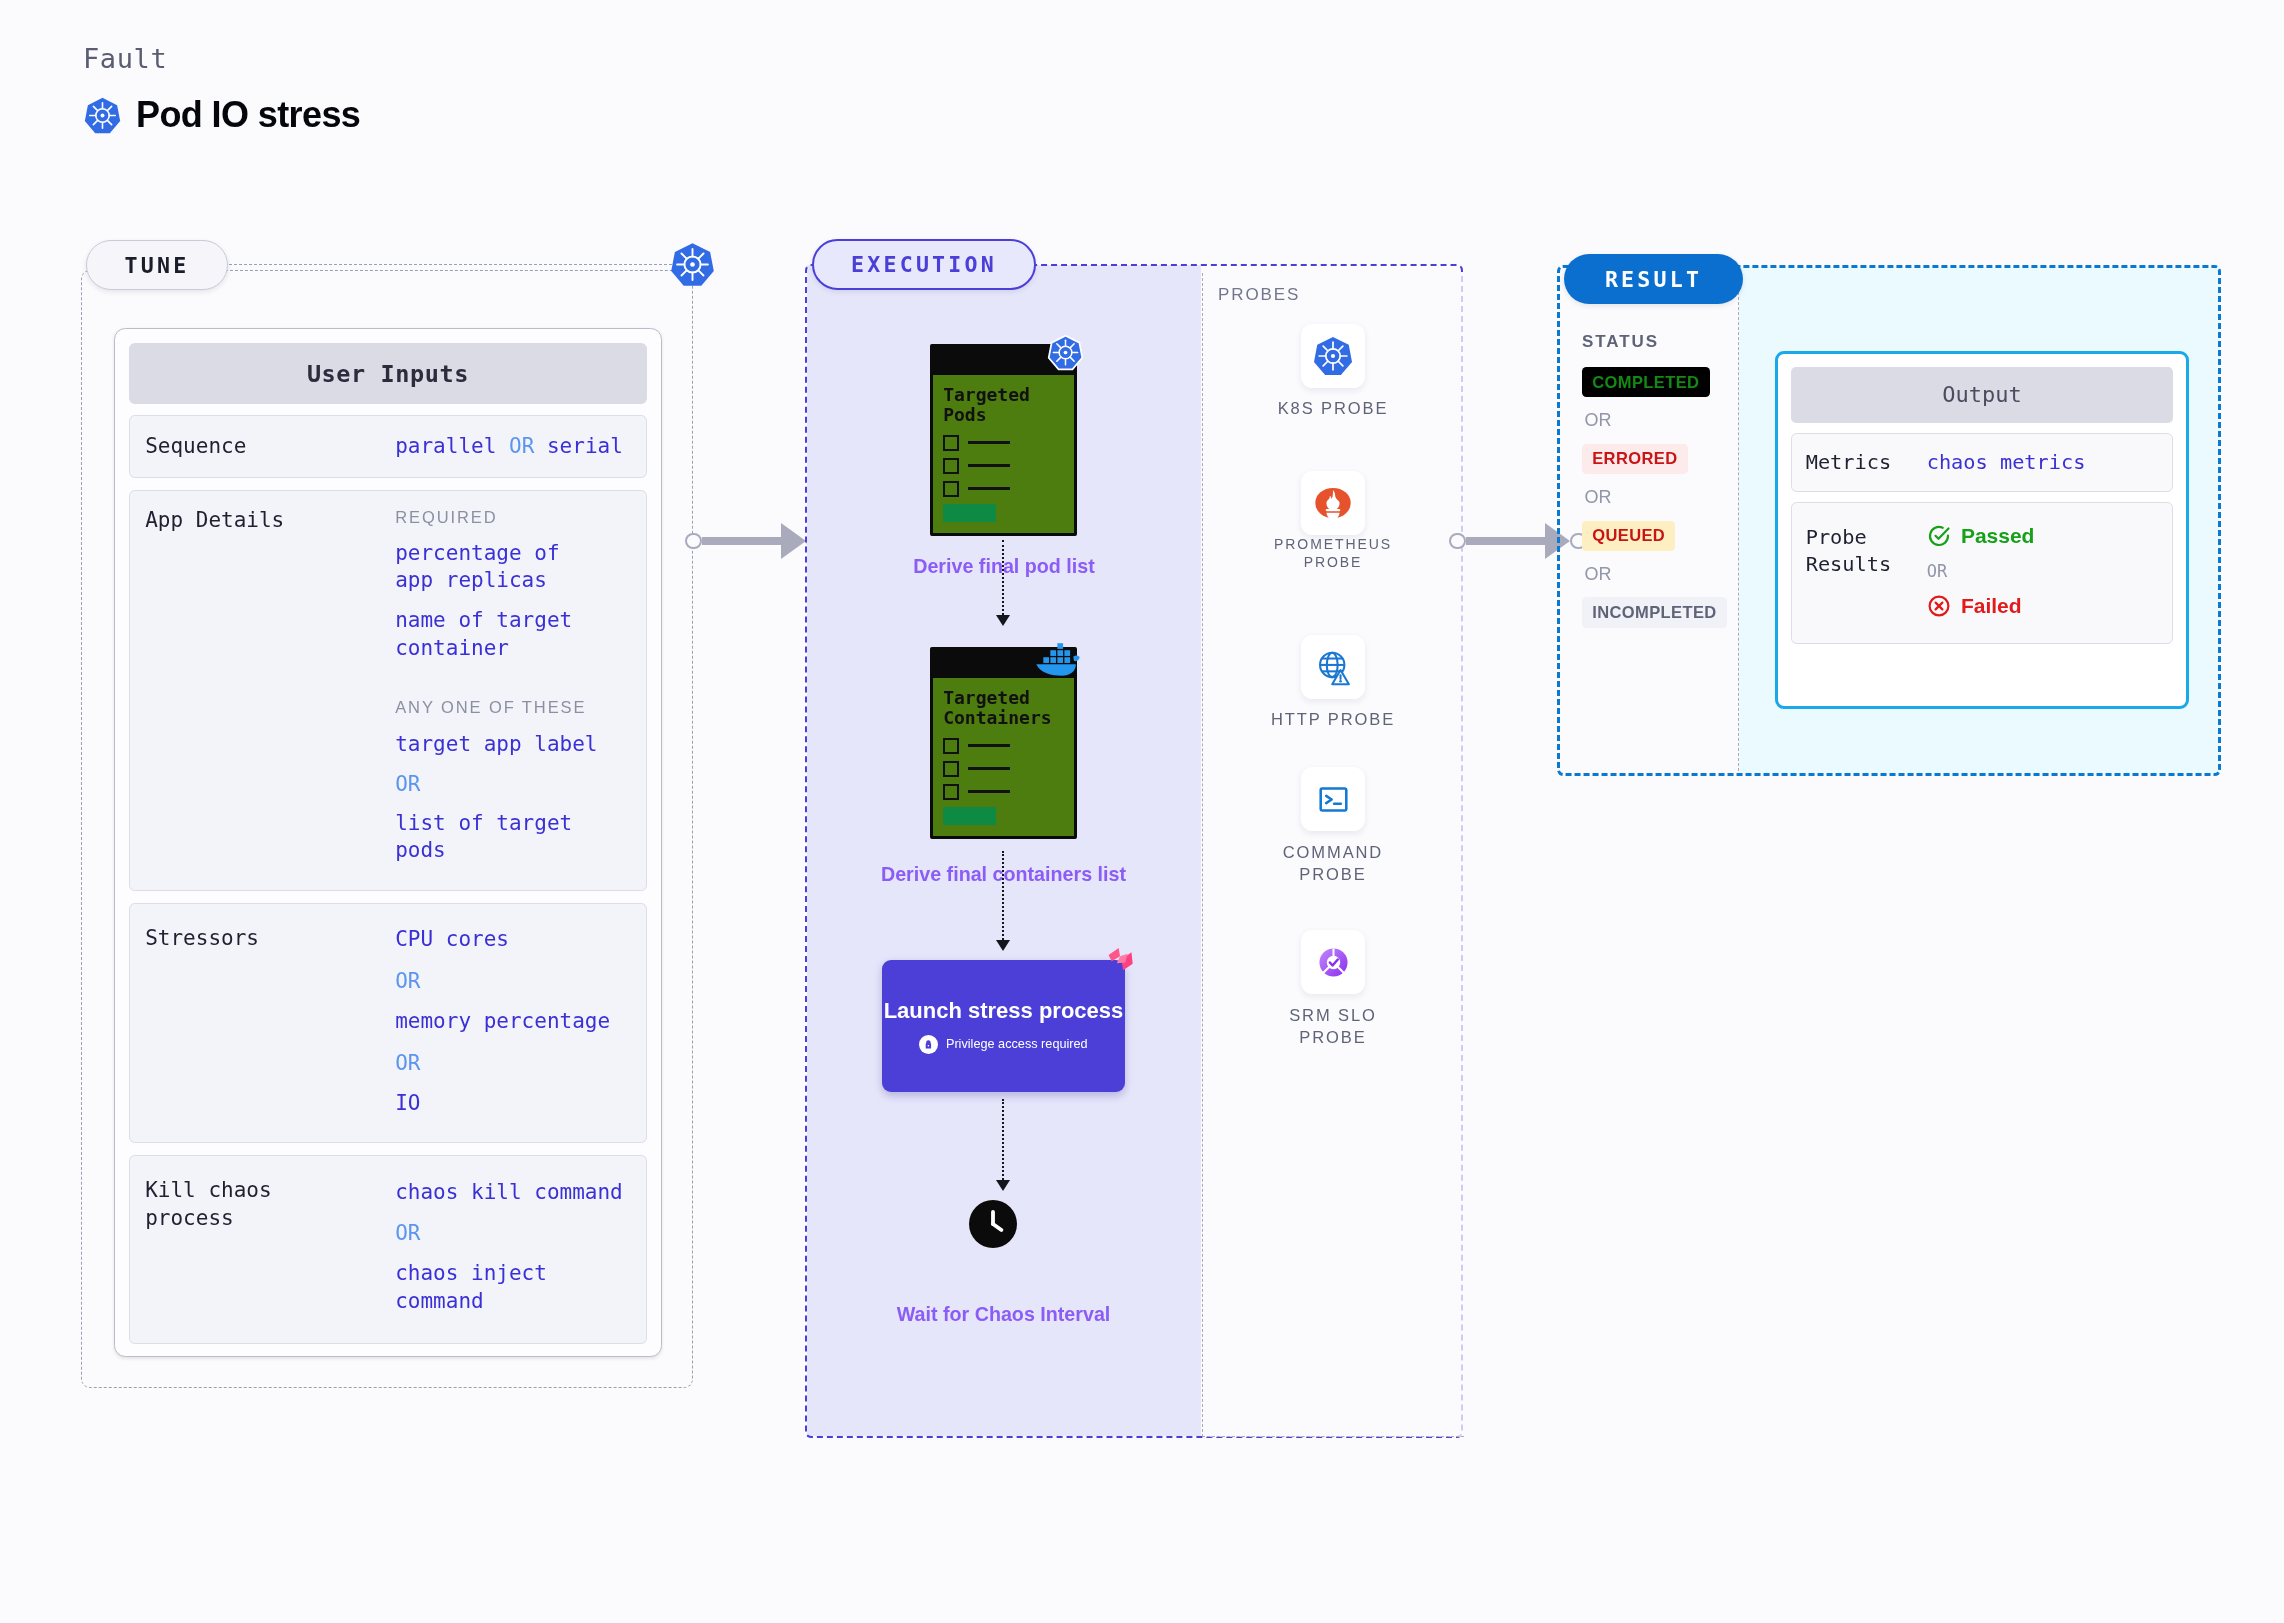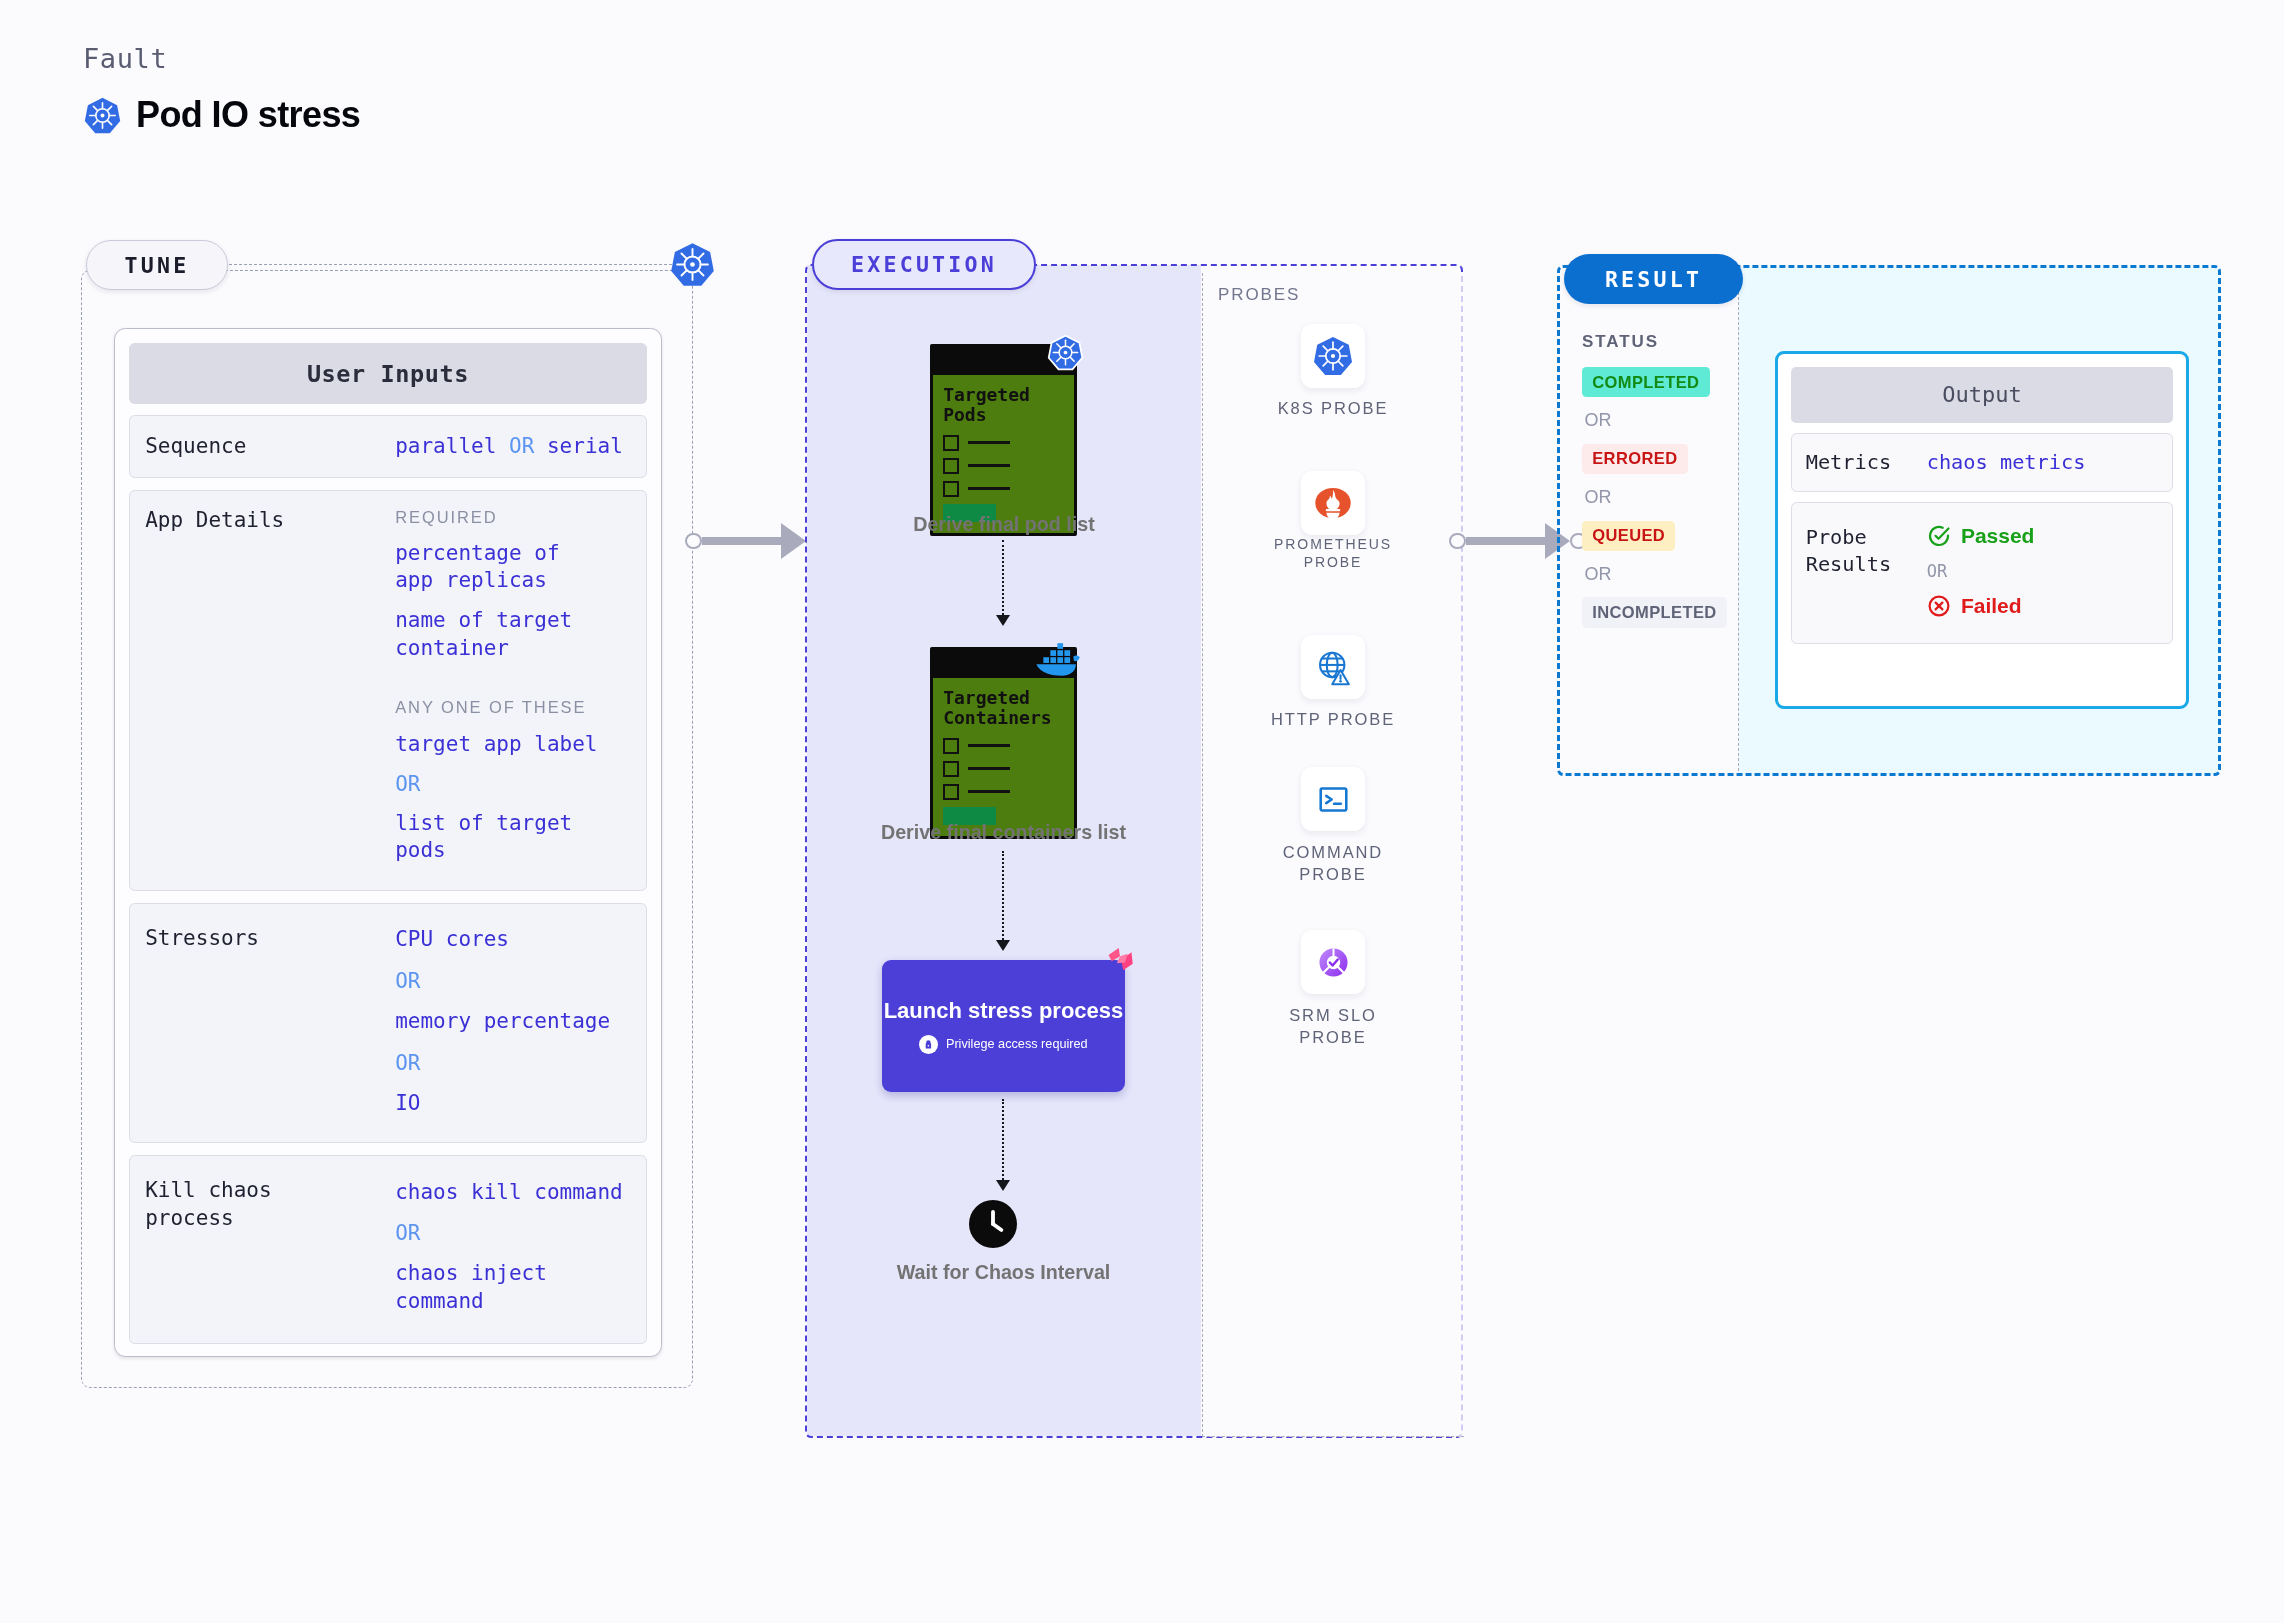--- a/index.html
+++ b/index.html
@@ -108,21 +108,21 @@
     font-family: "DejaVu Sans Mono", monospace; font-size: 18px; font-weight: 700;
     color: #111; line-height: 1.12; margin-bottom: 9px;
   }
   .doc-line { display: flex; align-items: center; gap: 9px; margin-bottom: 7px; }
   .doc-cb { width: 16px; height: 16px; border: 2.5px solid #111; }
   .doc-dash { width: 42px; height: 2.5px; background: #111; }
   .doc-green { width: 53px; height: 18px; background: #0e8a45; margin-top: 2.5px; }
 
   .flow-caption {
     position: absolute; text-align: center; font-size: 19.7px; font-weight: 700;
-    color: #737373; line-height: 1.2;
+    color: #8b5cf6; line-height: 1.2; margin-top: 42px;
   }
   .vdash {
     position: absolute; width: 0; border-left: 2.5px dotted #15161c;
   }
   .vdash::after {
     content:''; position:absolute; left:-7.6px; bottom:-2.5px;
     border-left: 7.6px solid transparent; border-right: 7.6px solid transparent;
     border-top: 11.4px solid #15161c;
   }
 
@@ -515,21 +515,21 @@
   <div class="dot"></div>
 </div>
 
 <div id="result-right-fill"></div>
 <div class="panel-dashed" id="result-box"></div>
 <div id="result-left-divider"></div>
 <div class="pill" id="result-pill">RESULT</div>
 <div id="status-label">STATUS</div>
 
 <div class="status-col">
-  <span class="badge" style="background:#5eead4;color:#138a13;">COMPLETED</span>
+  <span class="badge" style="background:#000000;color:#138a13;">COMPLETED</span>
   <div class="or-sm">OR</div>
   <span class="badge" style="background:#fdeaea;color:#c81414;">ERRORED</span>
   <div class="or-sm">OR</div>
   <span class="badge" style="background:#fdefc2;color:#c81414;">QUEUED</span>
   <div class="or-sm">OR</div>
   <span class="badge" style="background:#f1f2f7;color:#5f6377;">INCOMPLETED</span>
 </div>
 
 <div id="output-card">
   <div class="out-head">Output</div>

